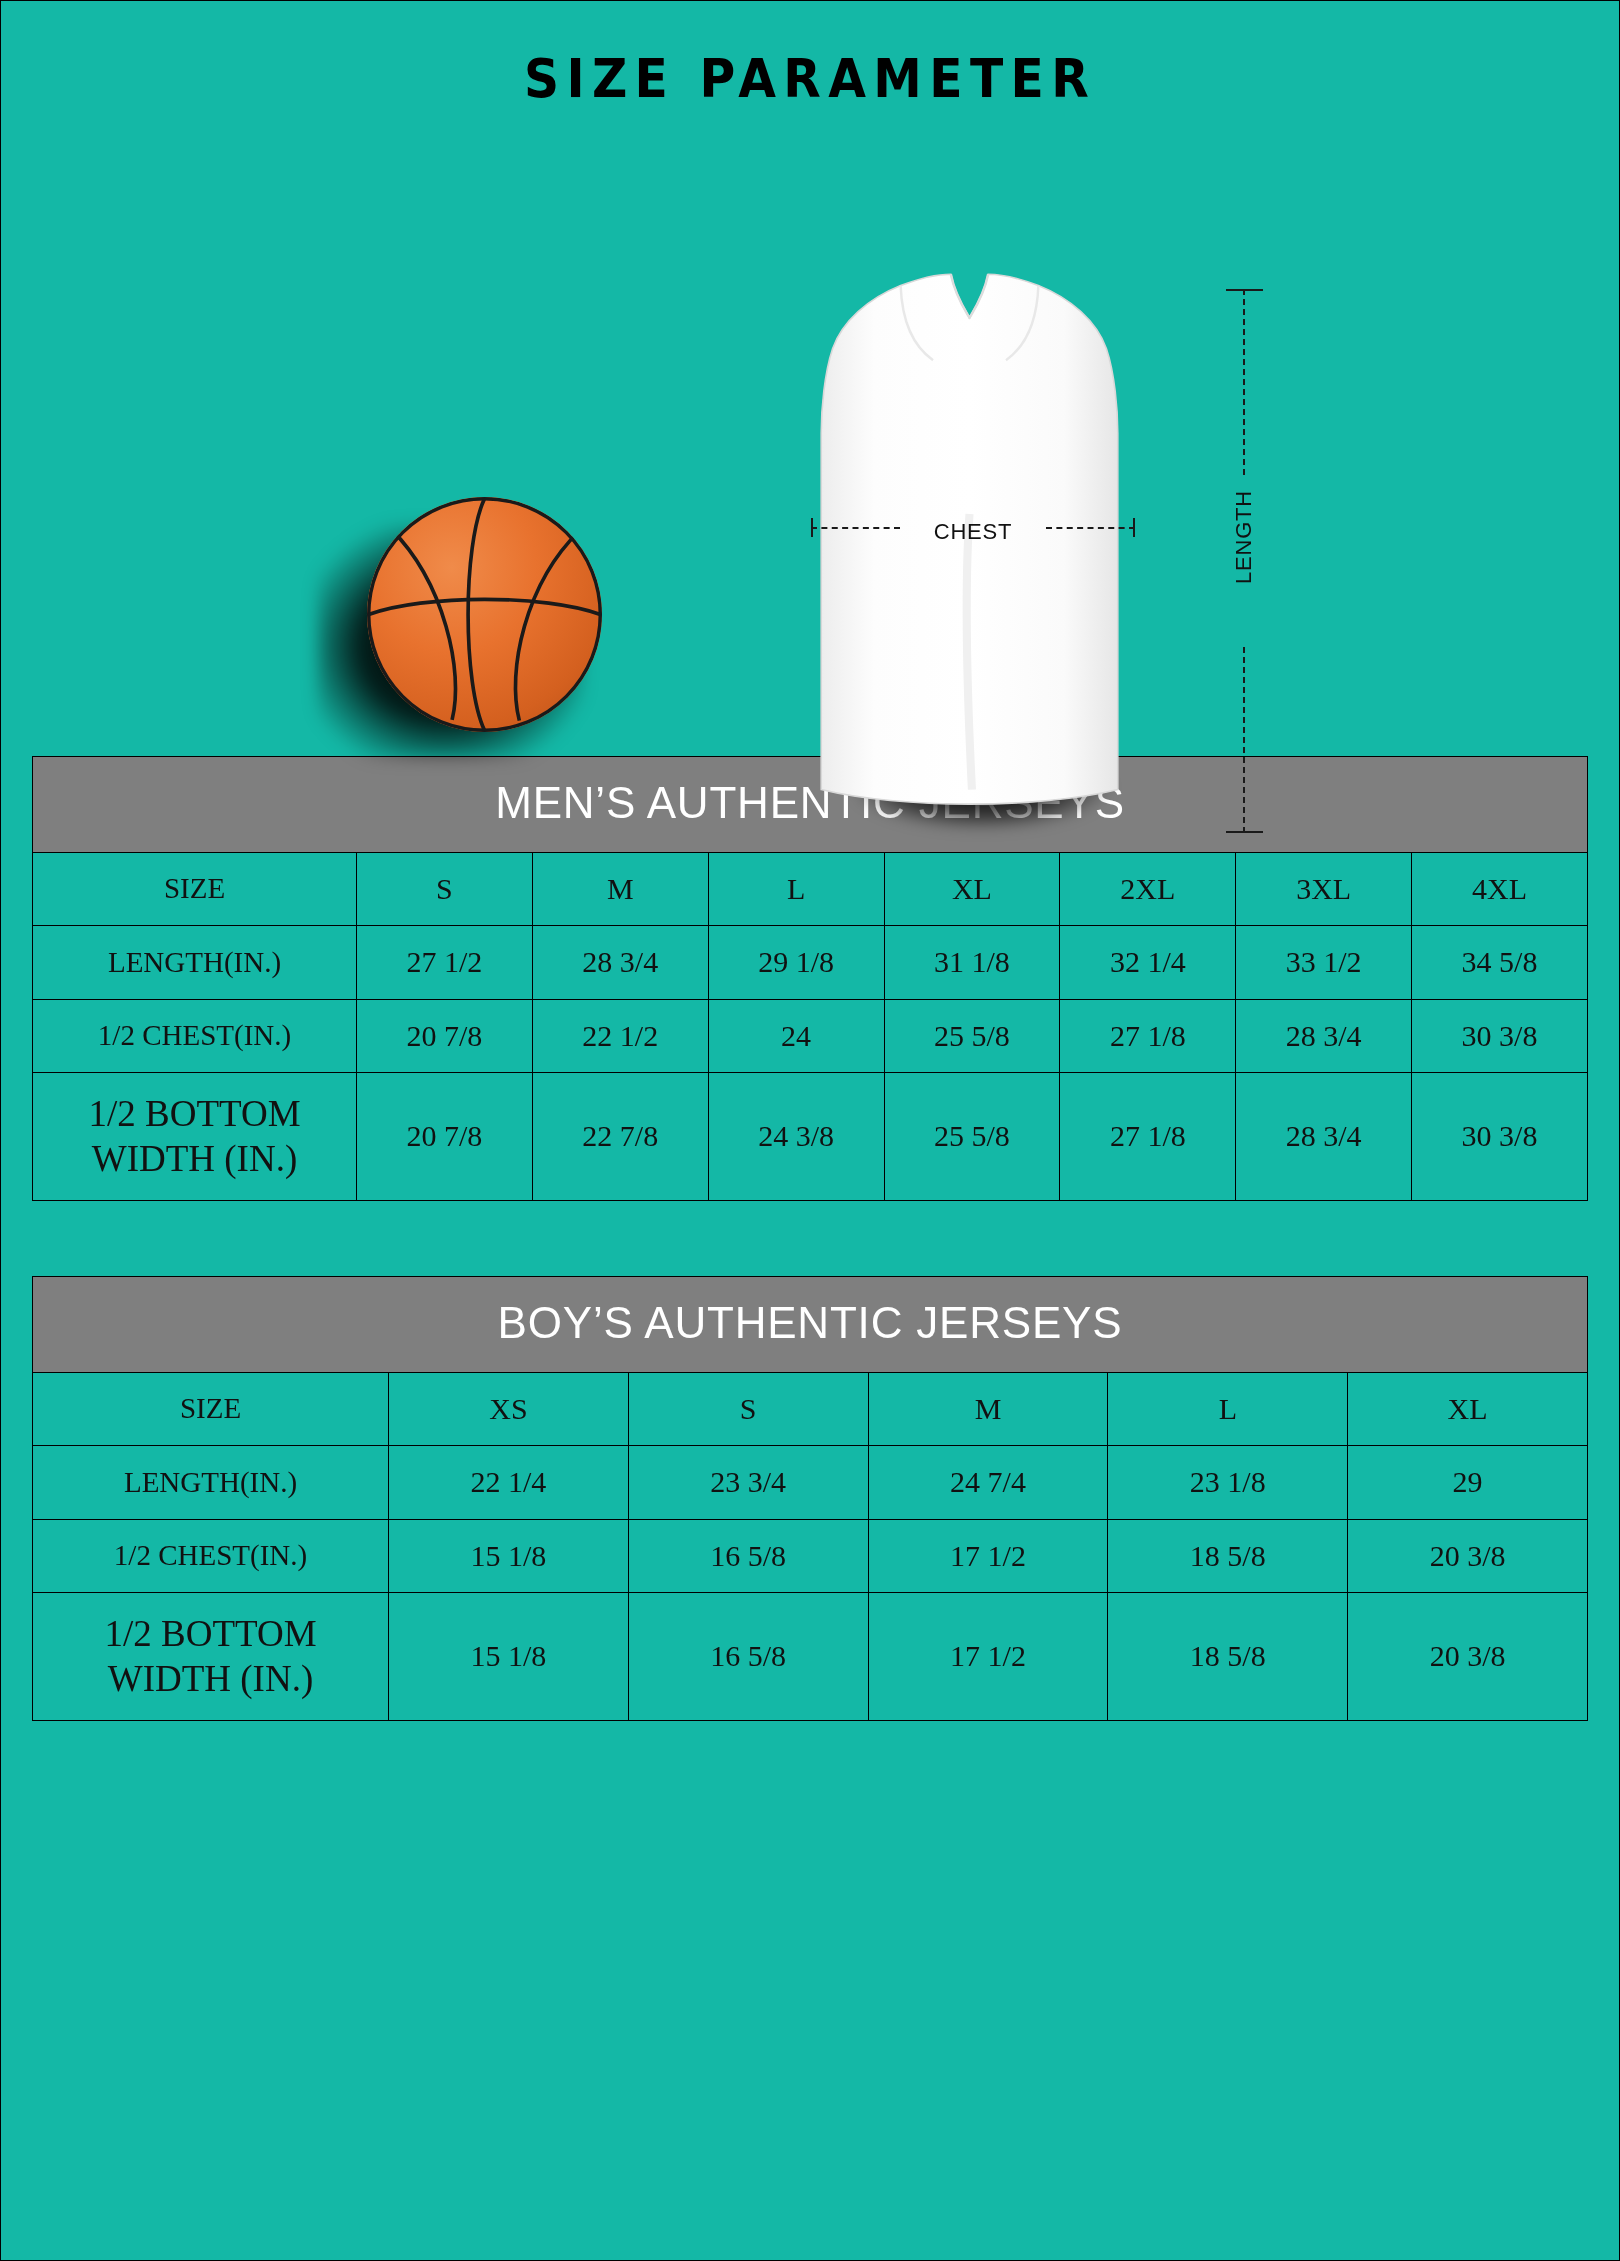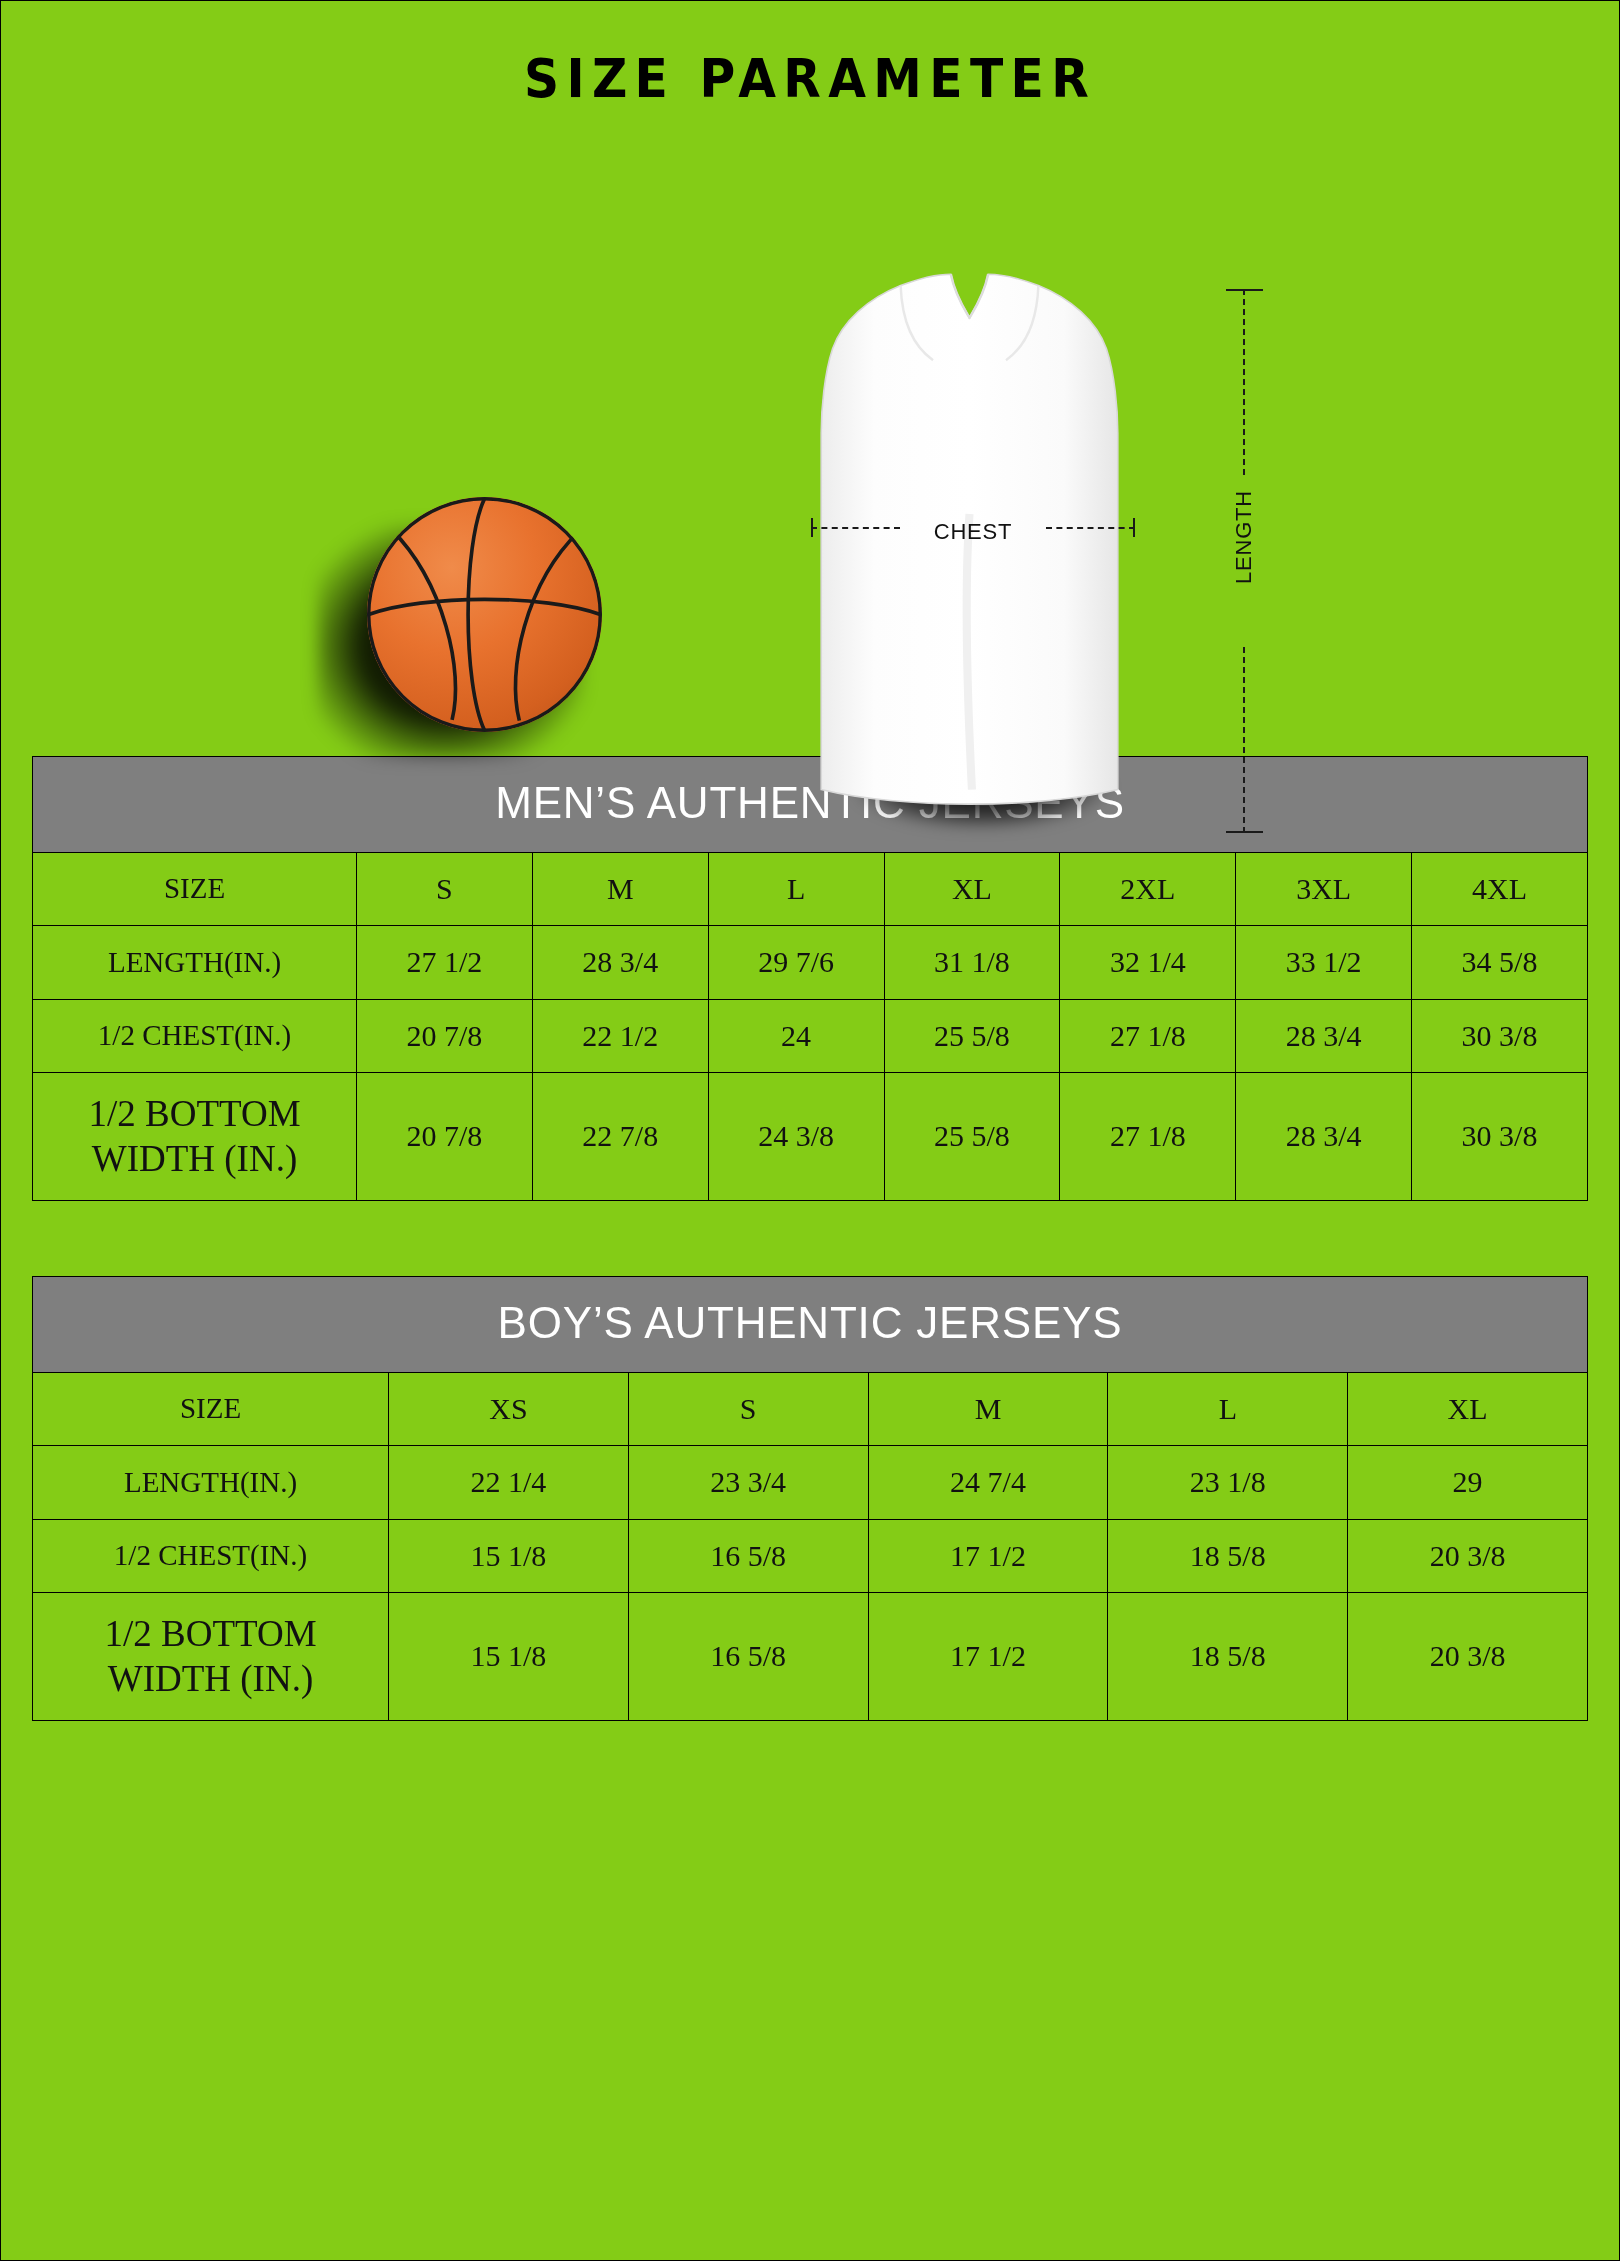--- a/index.html
+++ b/index.html
@@ -13,21 +13,21 @@
     height: 2261px;
     font-family: "Liberation Sans", sans-serif;
     color: #111111;
     position: relative;
     overflow: hidden;
   }
   .page {
     width: 1620px;
     height: 2261px;
     position: relative;
-    background: #84cc16;
+    background: #14b8a6;
     border: 1.6px solid #000000;
   }
 
   
   .title {
     text-align: center;
     font-family: "DejaVu Sans", sans-serif;
     font-weight: bold;
     font-size: 53px;
     letter-spacing: 8px;
@@ -284,21 +284,21 @@
           <td>L</td>
           <td>XL</td>
           <td>2XL</td>
           <td>3XL</td>
           <td>4XL</td>
         </tr>
         <tr>
           <td class="rowlabel">LENGTH(IN.)</td>
           <td>27  1/2</td>
           <td>28  3/4</td>
-          <td>29  7/6</td>
+          <td>29  1/8</td>
           <td>31  1/8</td>
           <td>32  1/4</td>
           <td>33  1/2</td>
           <td>34  5/8</td>
         </tr>
         <tr>
           <td class="rowlabel">1/2 CHEST(IN.)</td>
           <td>20  7/8</td>
           <td>22  1/2</td>
           <td>24</td>

